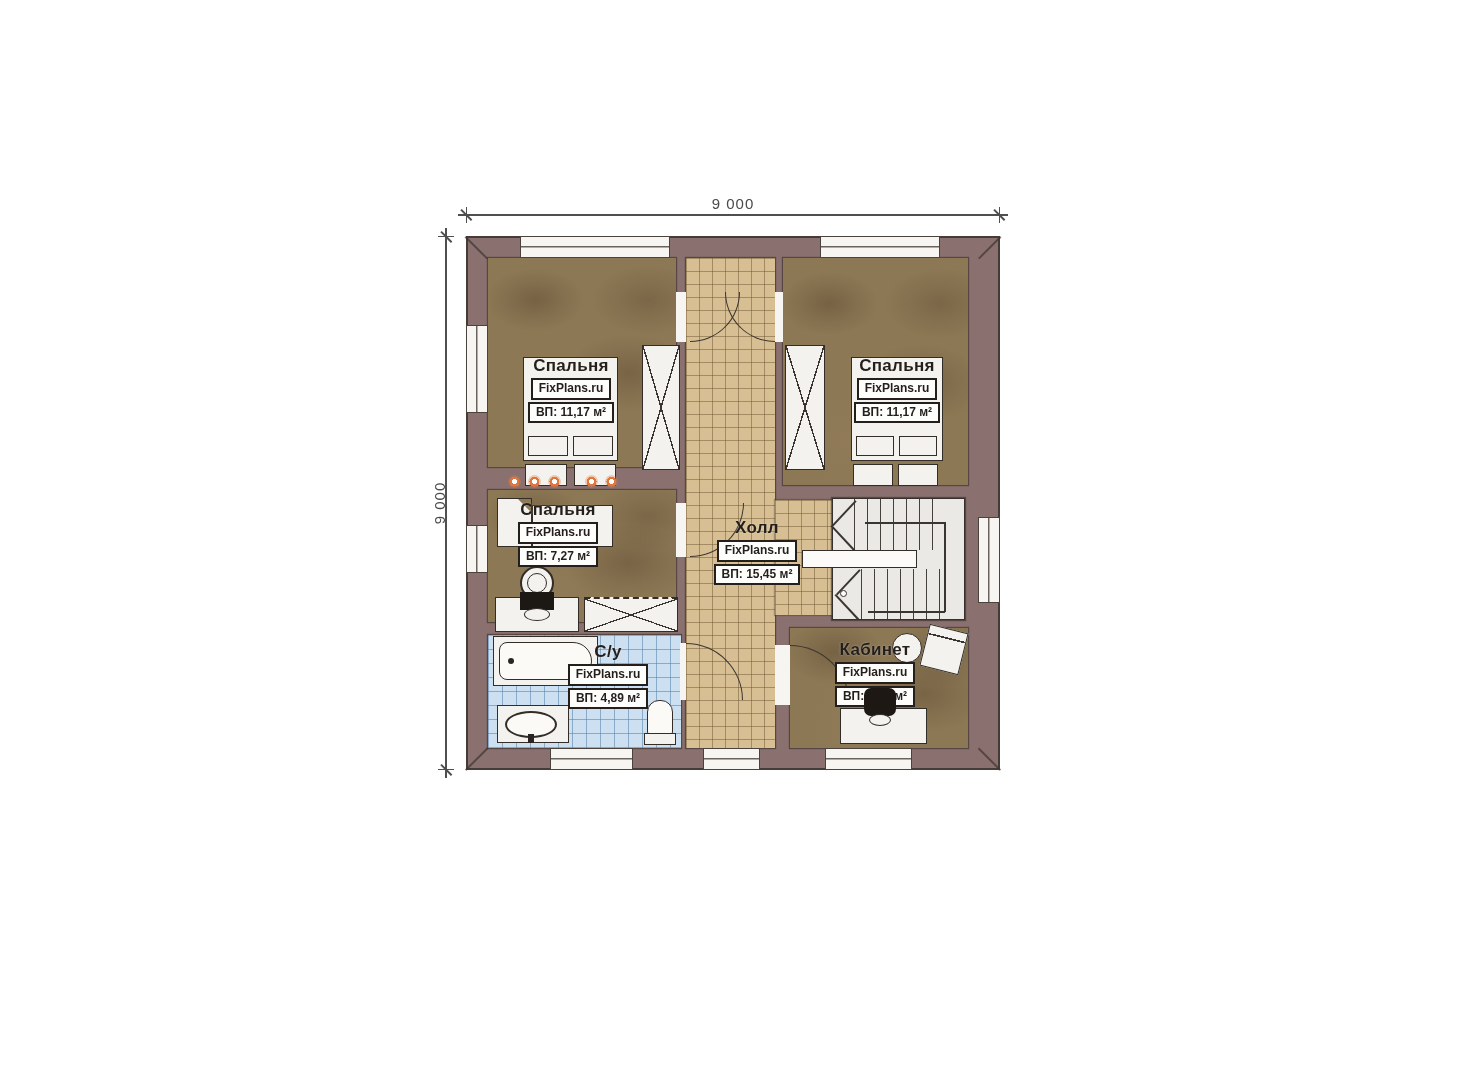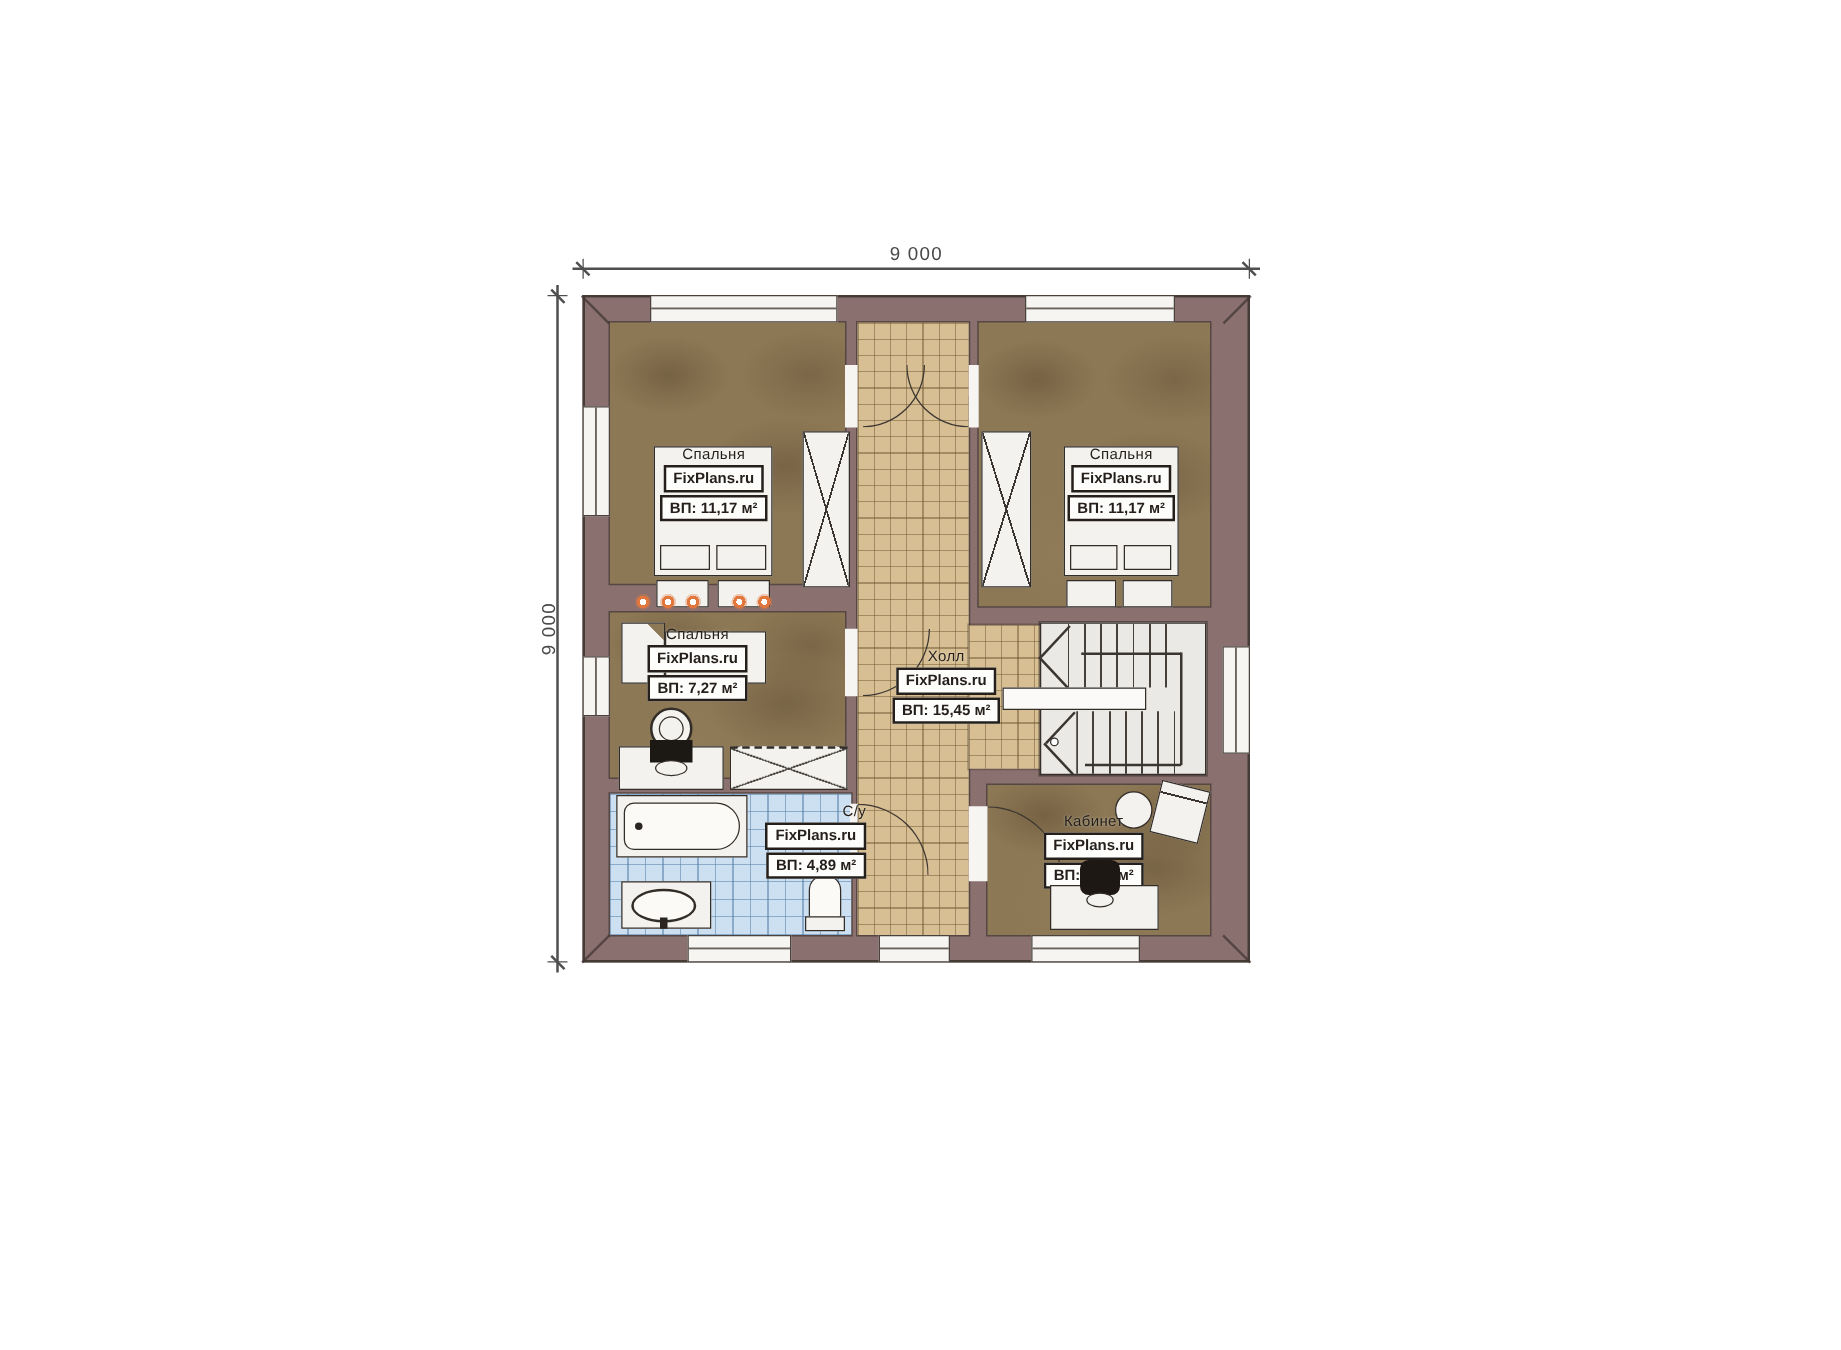--- a/index.html
+++ b/index.html
@@ -34,21 +34,21 @@
   .furn{background:var(--furn);border:1.5px solid var(--edge);box-sizing:border-box;}
   .xbox{background-color:var(--furn);border:1.5px solid var(--edge);box-sizing:border-box;background-image:
     linear-gradient(to top right, transparent 49%, #3b3531 49%, #3b3531 51%, transparent 51%),
     linear-gradient(to bottom right, transparent 49%, #3b3531 49%, #3b3531 51%, transparent 51%);}
   .opening{background:#f6f5f2;}
   .arc{position:absolute;background:transparent;box-sizing:border-box;border:1.6px solid #3b3531;}
   .arc-br{border-top:none;border-left:none;border-bottom-right-radius:100%;}
   .arc-bl{border-top:none;border-right:none;border-bottom-left-radius:100%;}
   .arc-tr{border-bottom:none;border-left:none;border-top-right-radius:100%;}
   .room-label{position:absolute;display:flex;flex-direction:column;align-items:center;gap:2px;z-index:6;}
-  .rl-title{font-size:12px;font-weight:normal;color:var(--ink);letter-spacing:.3px;text-shadow:0 0 2px rgba(255,255,255,.5);}
+  .rl-title{font-size:17px;font-weight:bold;color:var(--ink);letter-spacing:.3px;text-shadow:0 0 2px rgba(255,255,255,.5);}
   .rl-box{border:2px solid var(--ink);background:#fdfdfc;padding:1px 6px;font-size:12px;font-weight:bold;
           color:var(--ink);white-space:nowrap;line-height:1.3;}
   .dot{position:absolute;width:13px;height:13px;border-radius:50%;z-index:4;background:
     radial-gradient(circle, #ffffff 0 2.5px, var(--dot) 2.5px 5px, rgba(226,119,62,.35) 5px 6.5px, transparent 6.5px);}
   .treads{background-image:repeating-linear-gradient(to right, #45403a 0 1.4px, transparent 1.4px 13px);}
   .mitre{position:absolute;height:1.5px;width:31px;background:rgba(62,52,48,.7);}
   .dimline{position:absolute;background:#4f4f4f;}
   .tick{position:absolute;width:15px;height:1.5px;background:#4f4f4f;transform:rotate(45deg);}
   .dimtext{position:absolute;font-size:15px;color:var(--dim);letter-spacing:1px;}
 </style>
@@ -185,26 +185,26 @@
       <div class="rl-box">FixPlans.ru</div>
       <div class="rl-box">ВП: 7,27 м²</div>
     </div>
 
     <div class="room-label" style="left:226px;top:282px;width:130px;">
       <div class="rl-title">Холл</div>
       <div class="rl-box">FixPlans.ru</div>
       <div class="rl-box">ВП: 15,45 м²</div>
     </div>
 
-    <div class="room-label" style="left:97px;top:406px;width:130px;align-items:flex-end;">
+    <div class="room-label" style="left:77px;top:406px;width:130px;">
       <div class="rl-title">С/у</div>
       <div class="rl-box">FixPlans.ru</div>
       <div class="rl-box">ВП: 4,89 м²</div>
     </div>
 
-    <div class="room-label" style="left:344px;top:414px;width:130px;">
+    <div class="room-label" style="left:344px;top:404px;width:130px;">
       <div class="rl-title">Кабинет</div>
       <div class="rl-box">FixPlans.ru</div>
       <div class="rl-box">ВП: 5,78 м²</div>
     </div>
 
   </div>
 </div>
 
 </body></html>

